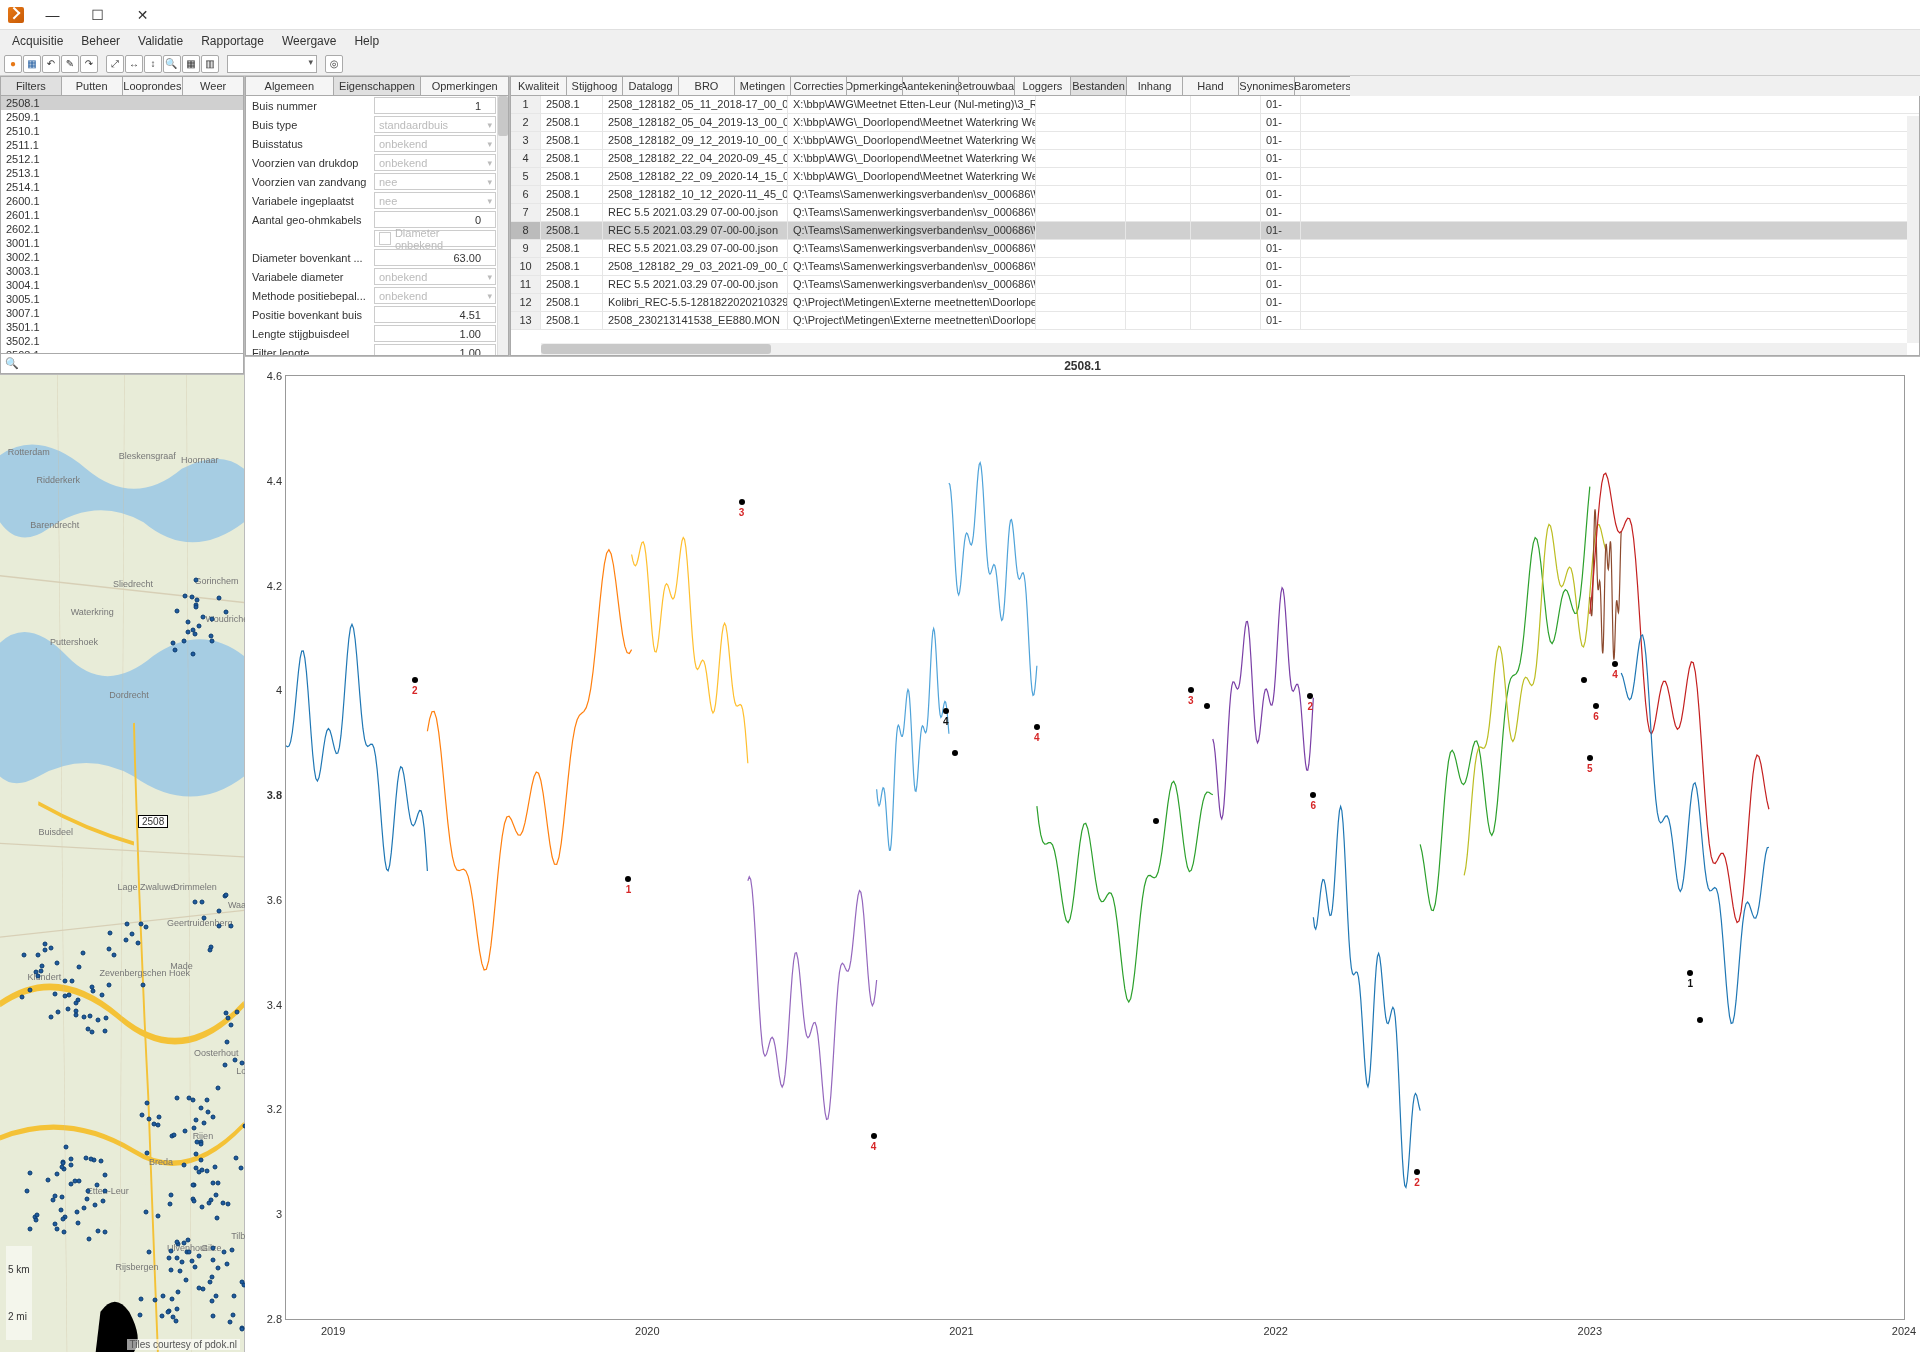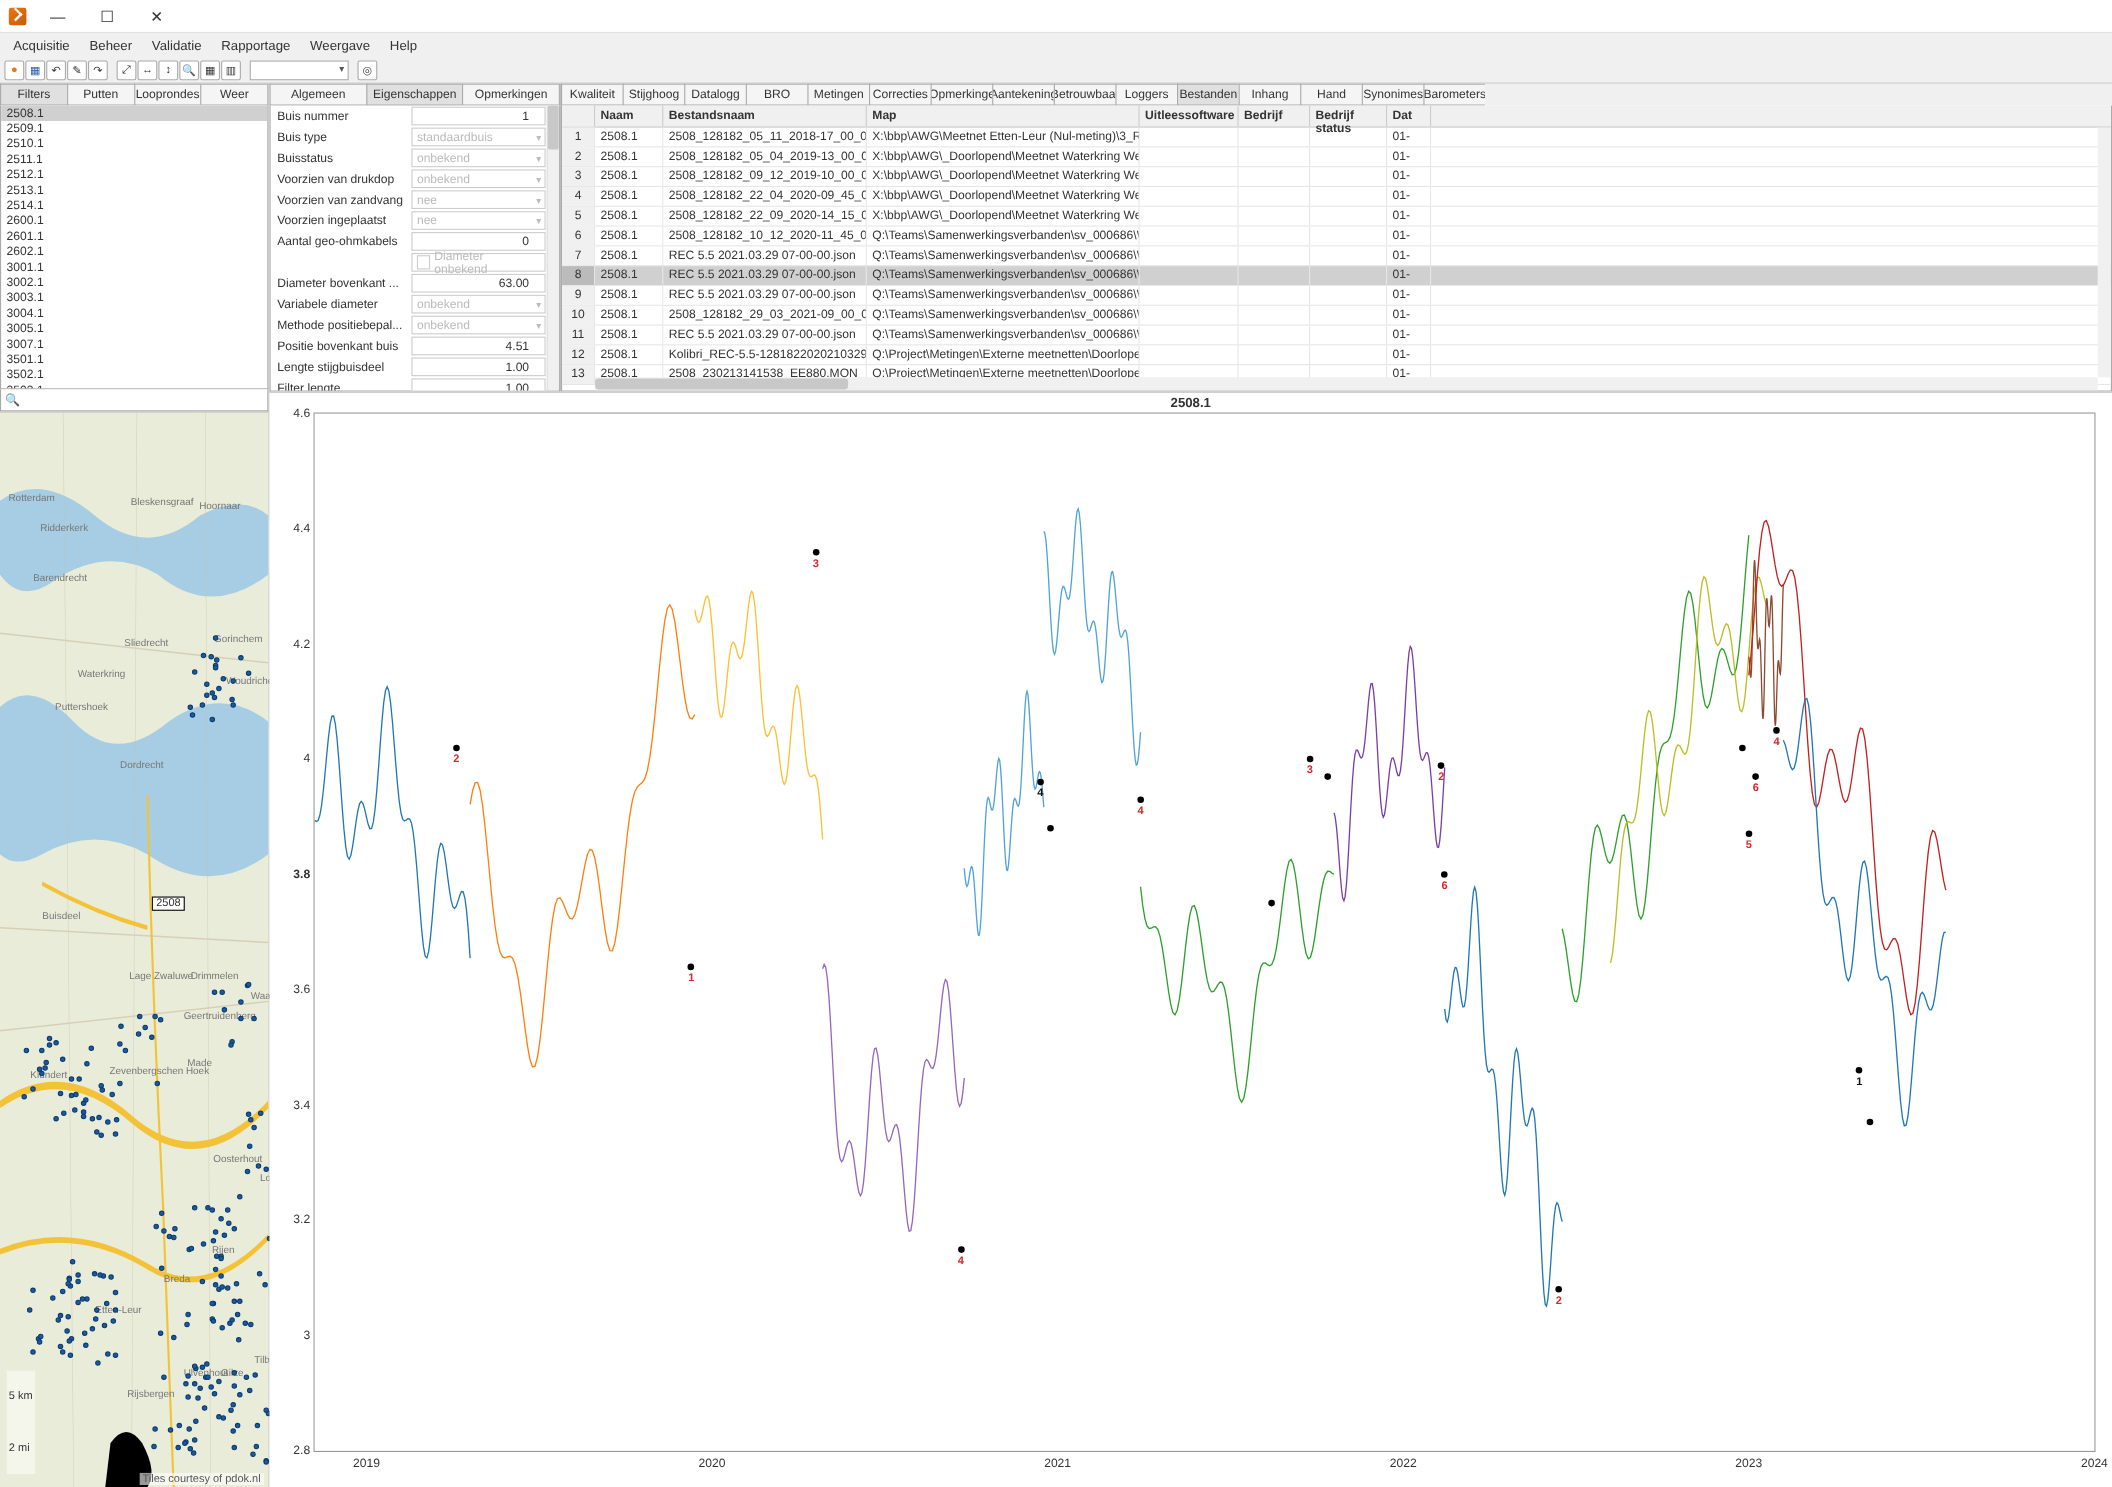--- a/index.html
+++ b/index.html
@@ -492,21 +492,21 @@
         </div>
         <div class="prop-row">
           <label>Voorzien van drukdop</label>
           <div class="val dd disabled">onbekend</div>
         </div>
         <div class="prop-row">
           <label>Voorzien van zandvang</label>
           <div class="val dd disabled">nee</div>
         </div>
         <div class="prop-row">
-          <label>Voorzien ingeplaatst</label>
+          <label>Variabele ingeplaatst</label>
           <div class="val dd disabled">nee</div>
         </div>
         <div class="prop-row">
           <label>Aantal geo-ohmkabels</label>
           <div class="val">0</div>
         </div>
         <div class="prop-row">
           <label></label>
           <div class="val chk">Diameter onbekend</div>
         </div>
@@ -549,30 +549,20 @@
         <div class="wide">Aantekening</div>
         <div class="wide">Betrouwbaar</div>
         <div class="wide">Loggers</div>
         <div class="wide active">Bestanden</div>
         <div class="wide">Inhang</div>
         <div class="wide">Hand</div>
         <div class="wide">Synonimes</div>
         <div class="wide">Barometers</div>
       </div>
     <div class="data-table">
-      <div class="dt-head" id="dt-head">
-          <div class="c-rn"></div>
-          <div class="c-naam">Naam</div>
-          <div class="c-bn">Bestandsnaam</div>
-          <div class="c-map">Map</div>
-          <div class="c-us">Uitleessoftware</div>
-          <div class="c-bed">Bedrijf</div>
-          <div class="c-bst">Bedrijf status</div>
-          <div class="c-dat">Dat</div>
-        </div>
       <div class="dt-body" id="dt-body">
           <div class="dt-row">
             <div class="c-rn rn">1</div>
             <div class="c-naam">2508.1</div>
             <div class="c-bn">2508_128182_05_11_2018-17_00_00.DX5</div>
             <div class="c-map">X:\bbp\AWG\Meetnet Etten-Leur (Nul-meting)\3_Resultat...</div>
             <div class="c-us"></div>
             <div class="c-bed"></div>
             <div class="c-bst"></div>
             <div class="c-dat">01-</div>

